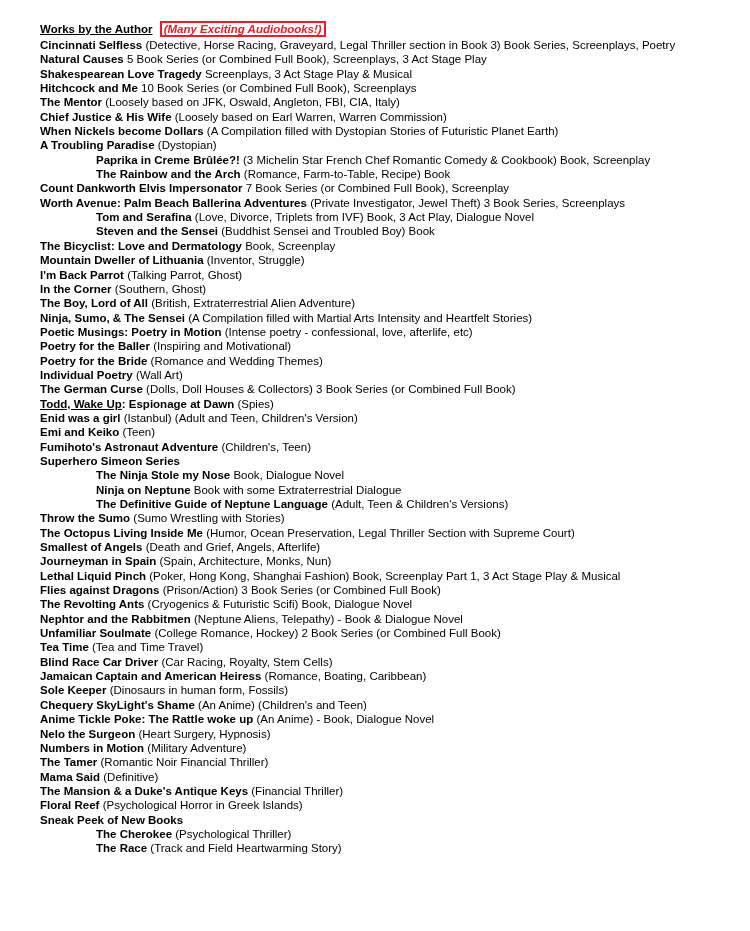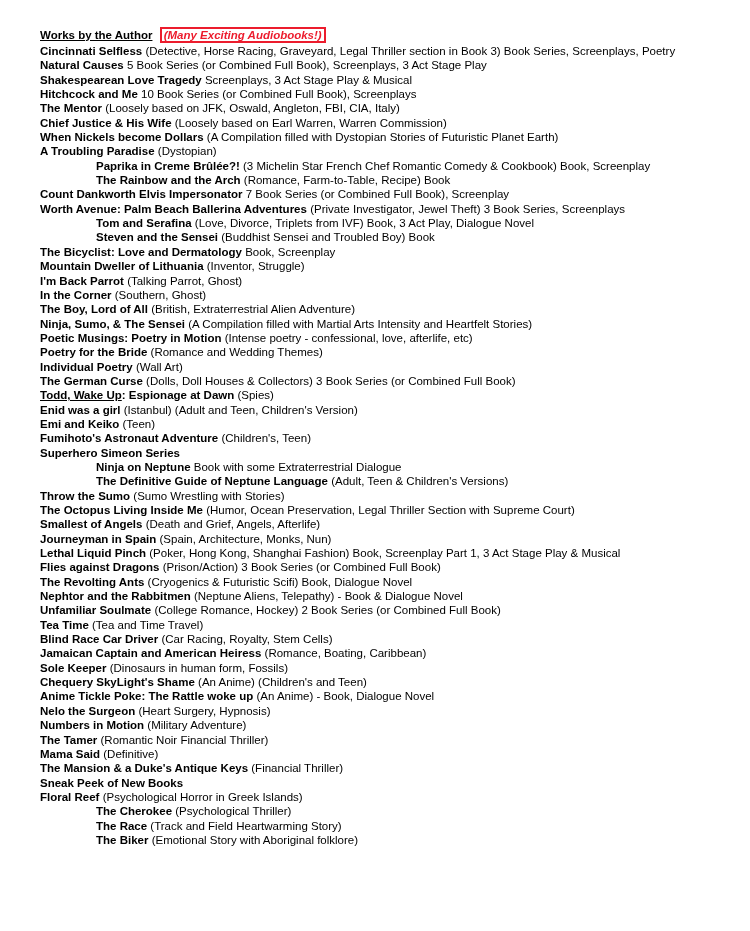--- a/index.html
+++ b/index.html
@@ -5,21 +5,21 @@
   * { margin: 0; padding: 0; box-sizing: border-box; }
   html, body { background: #ffffff; }
   body {
     width: 750px;
     height: 931px;
     overflow: hidden;
     font-family: "Liberation Sans", sans-serif;
     font-size: 11.5px;
     color: #000000;
   }
-  .page { padding: 21px 8px 0 40px; margin-top: 6px; }
+  .page { padding: 21px 8px 0 40px; }
   .header-line { line-height: 14.35px; white-space: nowrap; margin-bottom: 1px; }
   .doc-title {
     font-weight: bold;
     text-decoration: underline;
   }
   .badge {
     display: inline-block;
     color: #ec1c2d;
     border: 2px solid #ec1c2d;
     font-weight: bold;
@@ -60,28 +60,30 @@
       <div class="line"><span class="item-title">Worth Avenue: Palm Beach Ballerina Adventures</span> <span class="item-desc">(Private Investigator, Jewel Theft) 3 Book Series, Screenplays</span></div>
       <div class="line indent"><span class="item-title">Tom and Serafina</span> <span class="item-desc">(Love, Divorce, Triplets from IVF) Book, 3 Act Play, Dialogue Novel</span></div>
       <div class="line indent"><span class="item-title">Steven and the Sensei</span> <span class="item-desc">(Buddhist Sensei and Troubled Boy) Book</span></div>
       <div class="line"><span class="item-title">The Bicyclist: Love and Dermatology</span> <span class="item-desc">Book, Screenplay</span></div>
       <div class="line"><span class="item-title">Mountain Dweller of Lithuania</span> <span class="item-desc">(Inventor, Struggle)</span></div>
       <div class="line"><span class="item-title">I'm Back Parrot</span> <span class="item-desc">(Talking Parrot, Ghost)</span></div>
       <div class="line"><span class="item-title">In the Corner</span> <span class="item-desc">(Southern, Ghost)</span></div>
       <div class="line"><span class="item-title">The Boy, Lord of All</span> <span class="item-desc">(British, Extraterrestrial Alien Adventure)</span></div>
       <div class="line"><span class="item-title">Ninja, Sumo, &amp; The Sensei</span> <span class="item-desc">(A Compilation filled with Martial Arts Intensity and Heartfelt Stories)</span></div>
       <div class="line"><span class="item-title">Poetic Musings: Poetry in Motion</span> <span class="item-desc">(Intense poetry - confessional, love, afterlife, etc)</span></div>
+      <div class="line"><span class="item-title">Poetry for the Baller</span> <span class="item-desc">(Inspiring and Motivational)</span></div>
       <div class="line"><span class="item-title">Poetry for the Bride</span> <span class="item-desc">(Romance and Wedding Themes)</span></div>
       <div class="line"><span class="item-title">Individual Poetry</span> <span class="item-desc">(Wall Art)</span></div>
       <div class="line"><span class="item-title">The German Curse</span> <span class="item-desc">(Dolls, Doll Houses &amp; Collectors) 3 Book Series (or Combined Full Book)</span></div>
       <div class="line"><span class="item-title"><span class="u">Todd, Wake Up</span>: Espionage at Dawn</span> <span class="item-desc">(Spies)</span></div>
       <div class="line"><span class="item-title">Enid was a girl</span> <span class="item-desc">(Istanbul) (Adult and Teen, Children's Version)</span></div>
       <div class="line"><span class="item-title">Emi and Keiko</span> <span class="item-desc">(Teen)</span></div>
       <div class="line"><span class="item-title">Fumihoto's Astronaut Adventure</span> <span class="item-desc">(Children's, Teen)</span></div>
       <div class="line"><span class="item-title">Superhero Simeon Series</span></div>
+      <div class="line indent"><span class="item-title">The Ninja Stole my Nose</span> <span class="item-desc">Book, Dialogue Novel</span></div>
       <div class="line indent"><span class="item-title">Ninja on Neptune</span> <span class="item-desc">Book with some Extraterrestrial Dialogue</span></div>
       <div class="line indent"><span class="item-title">The Definitive Guide of Neptune Language</span> <span class="item-desc">(Adult, Teen &amp; Children's Versions)</span></div>
       <div class="line"><span class="item-title">Throw the Sumo</span> <span class="item-desc">(Sumo Wrestling with Stories)</span></div>
       <div class="line"><span class="item-title">The Octopus Living Inside Me</span> <span class="item-desc">(Humor, Ocean Preservation, Legal Thriller Section with Supreme Court)</span></div>
       <div class="line"><span class="item-title">Smallest of Angels</span> <span class="item-desc">(Death and Grief, Angels, Afterlife)</span></div>
       <div class="line"><span class="item-title">Journeyman in Spain</span> <span class="item-desc">(Spain, Architecture, Monks, Nun)</span></div>
       <div class="line"><span class="item-title">Lethal Liquid Pinch</span> <span class="item-desc">(Poker, Hong Kong, Shanghai Fashion) Book, Screenplay Part 1, 3 Act Stage Play &amp; Musical</span></div>
       <div class="line"><span class="item-title">Flies against Dragons</span> <span class="item-desc">(Prison/Action) 3 Book Series (or Combined Full Book)</span></div>
       <div class="line"><span class="item-title">The Revolting Ants</span> <span class="item-desc">(Cryogenics &amp; Futuristic Scifi) Book, Dialogue Novel</span></div>
       <div class="line"><span class="item-title">Nephtor and the Rabbitmen</span> <span class="item-desc">(Neptune Aliens, Telepathy) - Book &amp; Dialogue Novel</span></div>
@@ -90,19 +92,18 @@
       <div class="line"><span class="item-title">Blind Race Car Driver</span> <span class="item-desc">(Car Racing, Royalty, Stem Cells)</span></div>
       <div class="line"><span class="item-title">Jamaican Captain and American Heiress</span> <span class="item-desc">(Romance, Boating, Caribbean)</span></div>
       <div class="line"><span class="item-title">Sole Keeper</span> <span class="item-desc">(Dinosaurs in human form, Fossils)</span></div>
       <div class="line"><span class="item-title">Chequery SkyLight's Shame</span> <span class="item-desc">(An Anime) (Children's and Teen)</span></div>
       <div class="line"><span class="item-title">Anime Tickle Poke: The Rattle woke up</span> <span class="item-desc">(An Anime) - Book, Dialogue Novel</span></div>
       <div class="line"><span class="item-title">Nelo the Surgeon</span> <span class="item-desc">(Heart Surgery, Hypnosis)</span></div>
       <div class="line"><span class="item-title">Numbers in Motion</span> <span class="item-desc">(Military Adventure)</span></div>
       <div class="line"><span class="item-title">The Tamer</span> <span class="item-desc">(Romantic Noir Financial Thriller)</span></div>
       <div class="line"><span class="item-title">Mama Said</span> <span class="item-desc">(Definitive)</span></div>
       <div class="line"><span class="item-title">The Mansion &amp; a Duke's Antique Keys</span> <span class="item-desc">(Financial Thriller)</span></div>
+      <div class="line"><span class="item-title">Floral Reef</span> <span class="item-desc">(Psychological Horror in Greek Islands)</span></div>
       <div class="line"><span class="item-title">Sneak Peek of New Books</span></div>
-      <div class="line"><span class="item-title">Floral Reef</span> <span class="item-desc">(Psychological Horror in Greek Islands)</span></div>
       <div class="line indent"><span class="item-title">The Cherokee</span> <span class="item-desc">(Psychological Thriller)</span></div>
       <div class="line indent"><span class="item-title">The Race</span> <span class="item-desc">(Track and Field Heartwarming Story)</span></div>
-      <div class="line indent"><span class="item-title">The Biker</span> <span class="item-desc">(Emotional Story with Aboriginal folklore)</span></div>
     </div>
 </div>
 
 </body></html>

